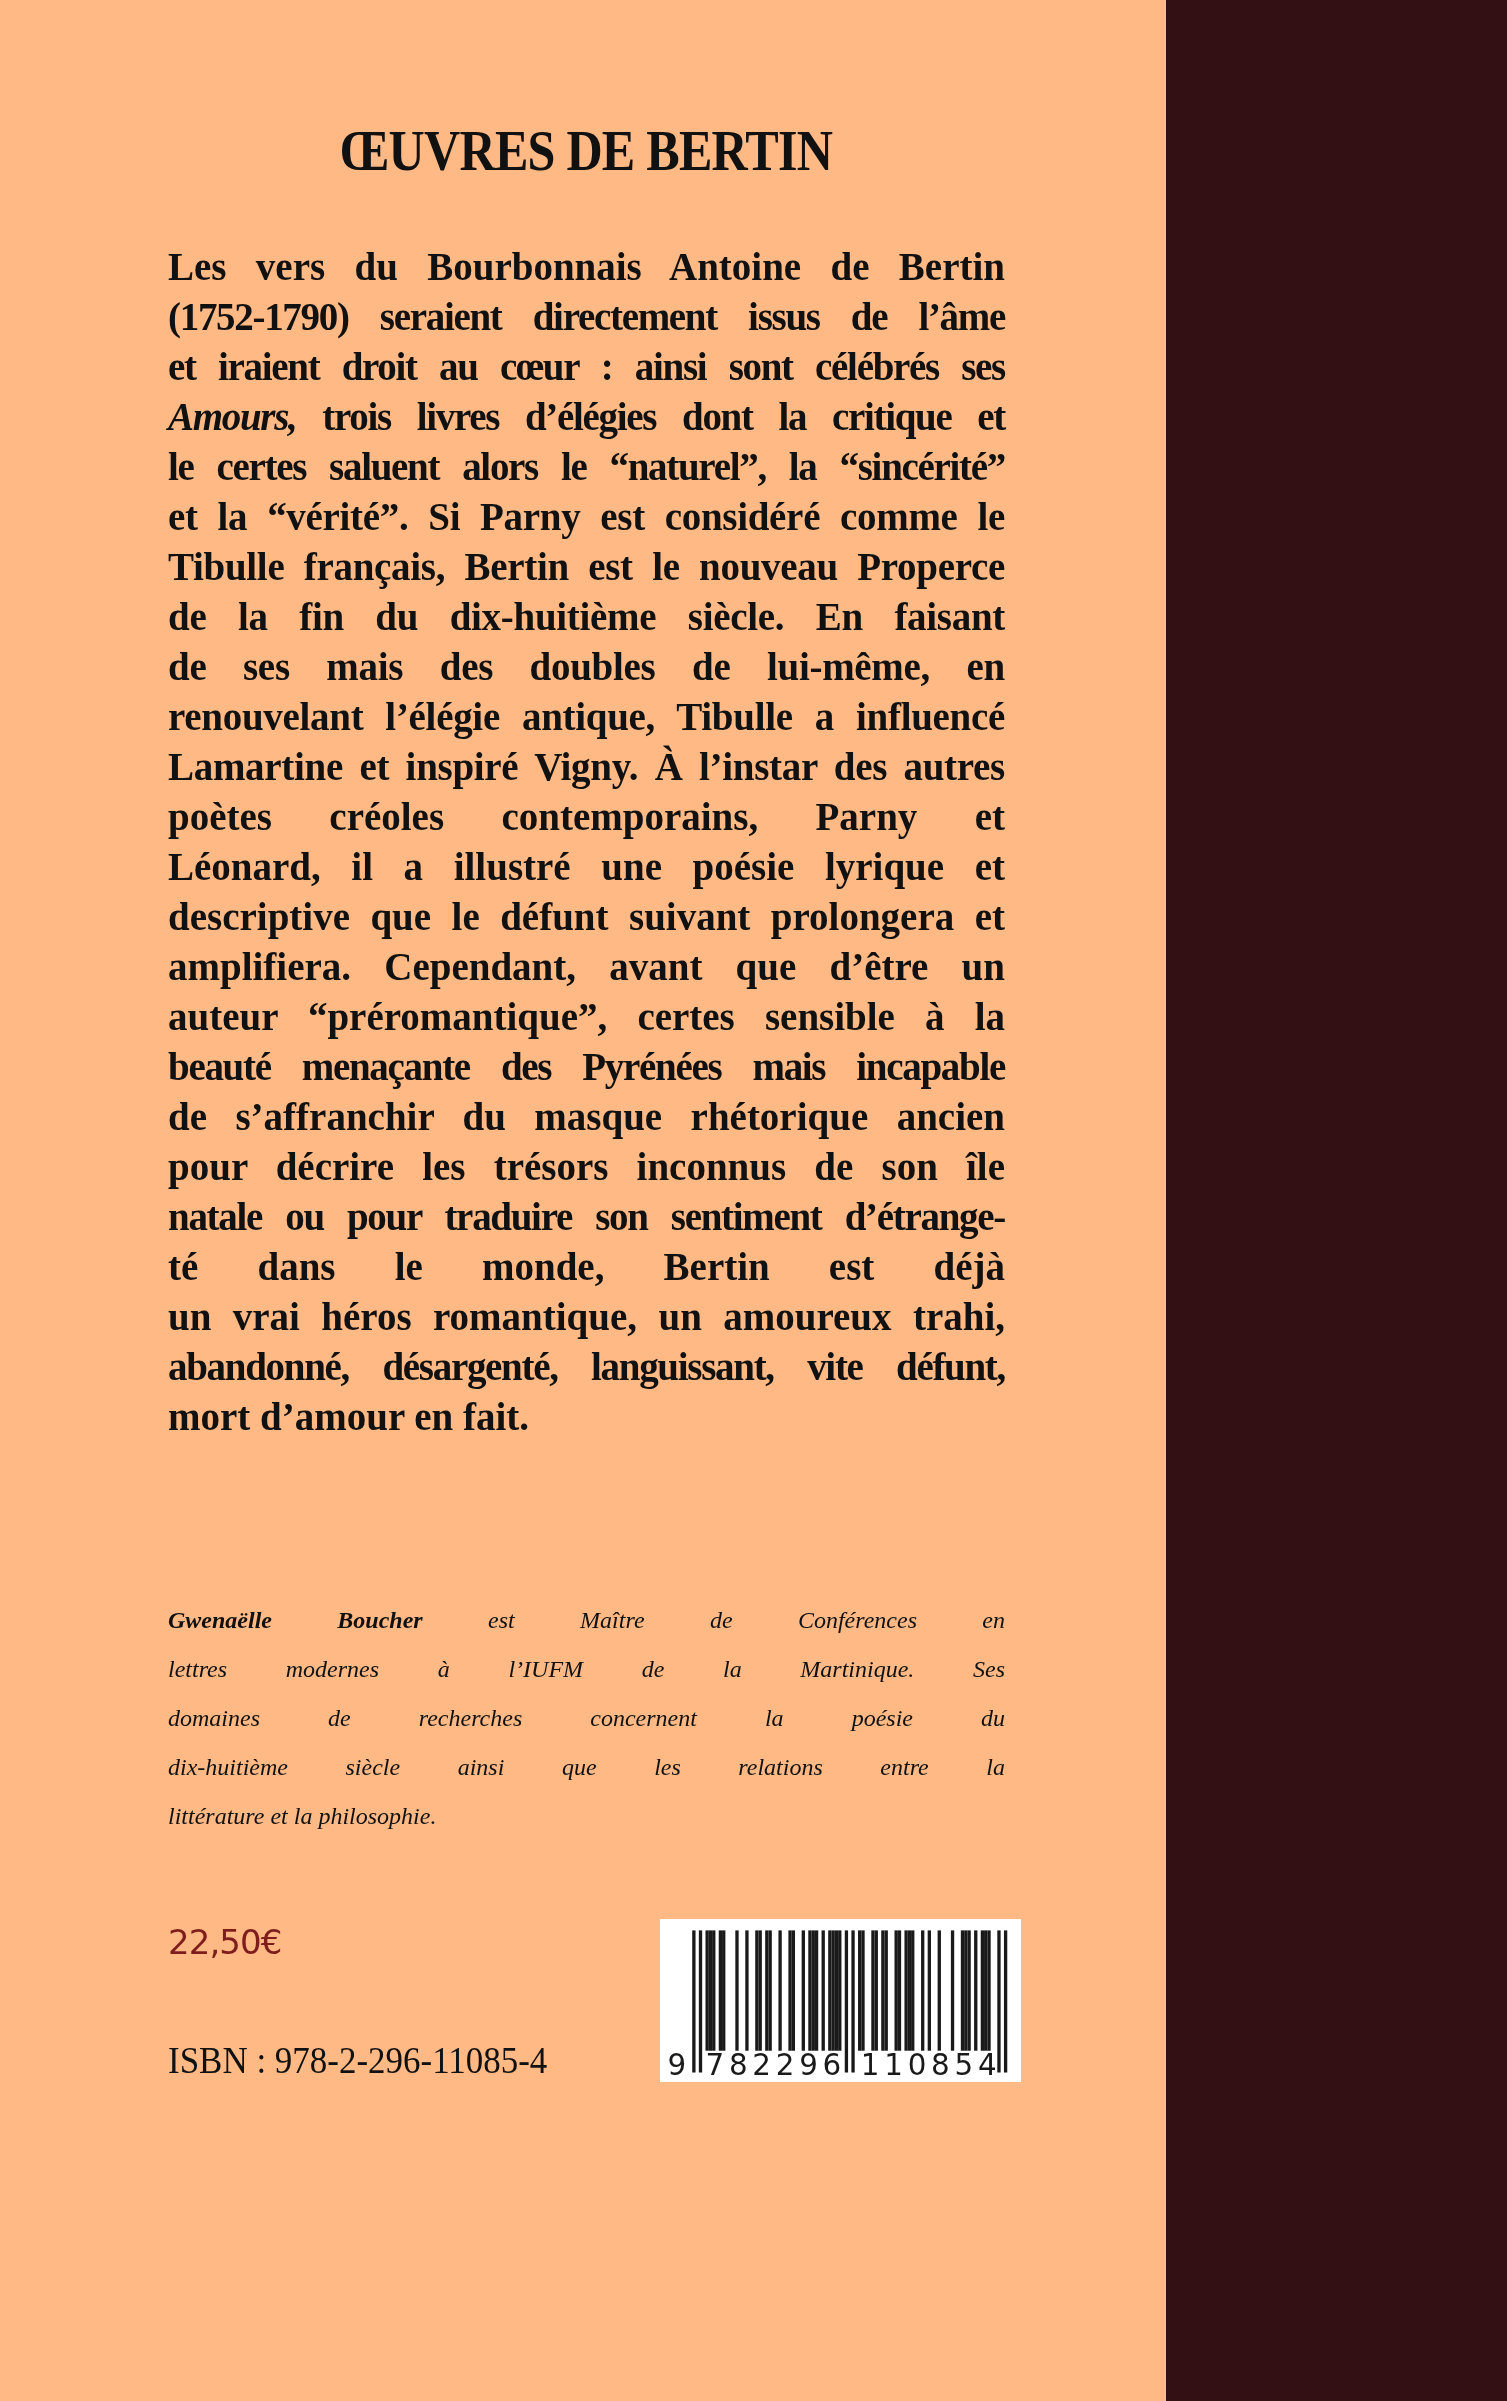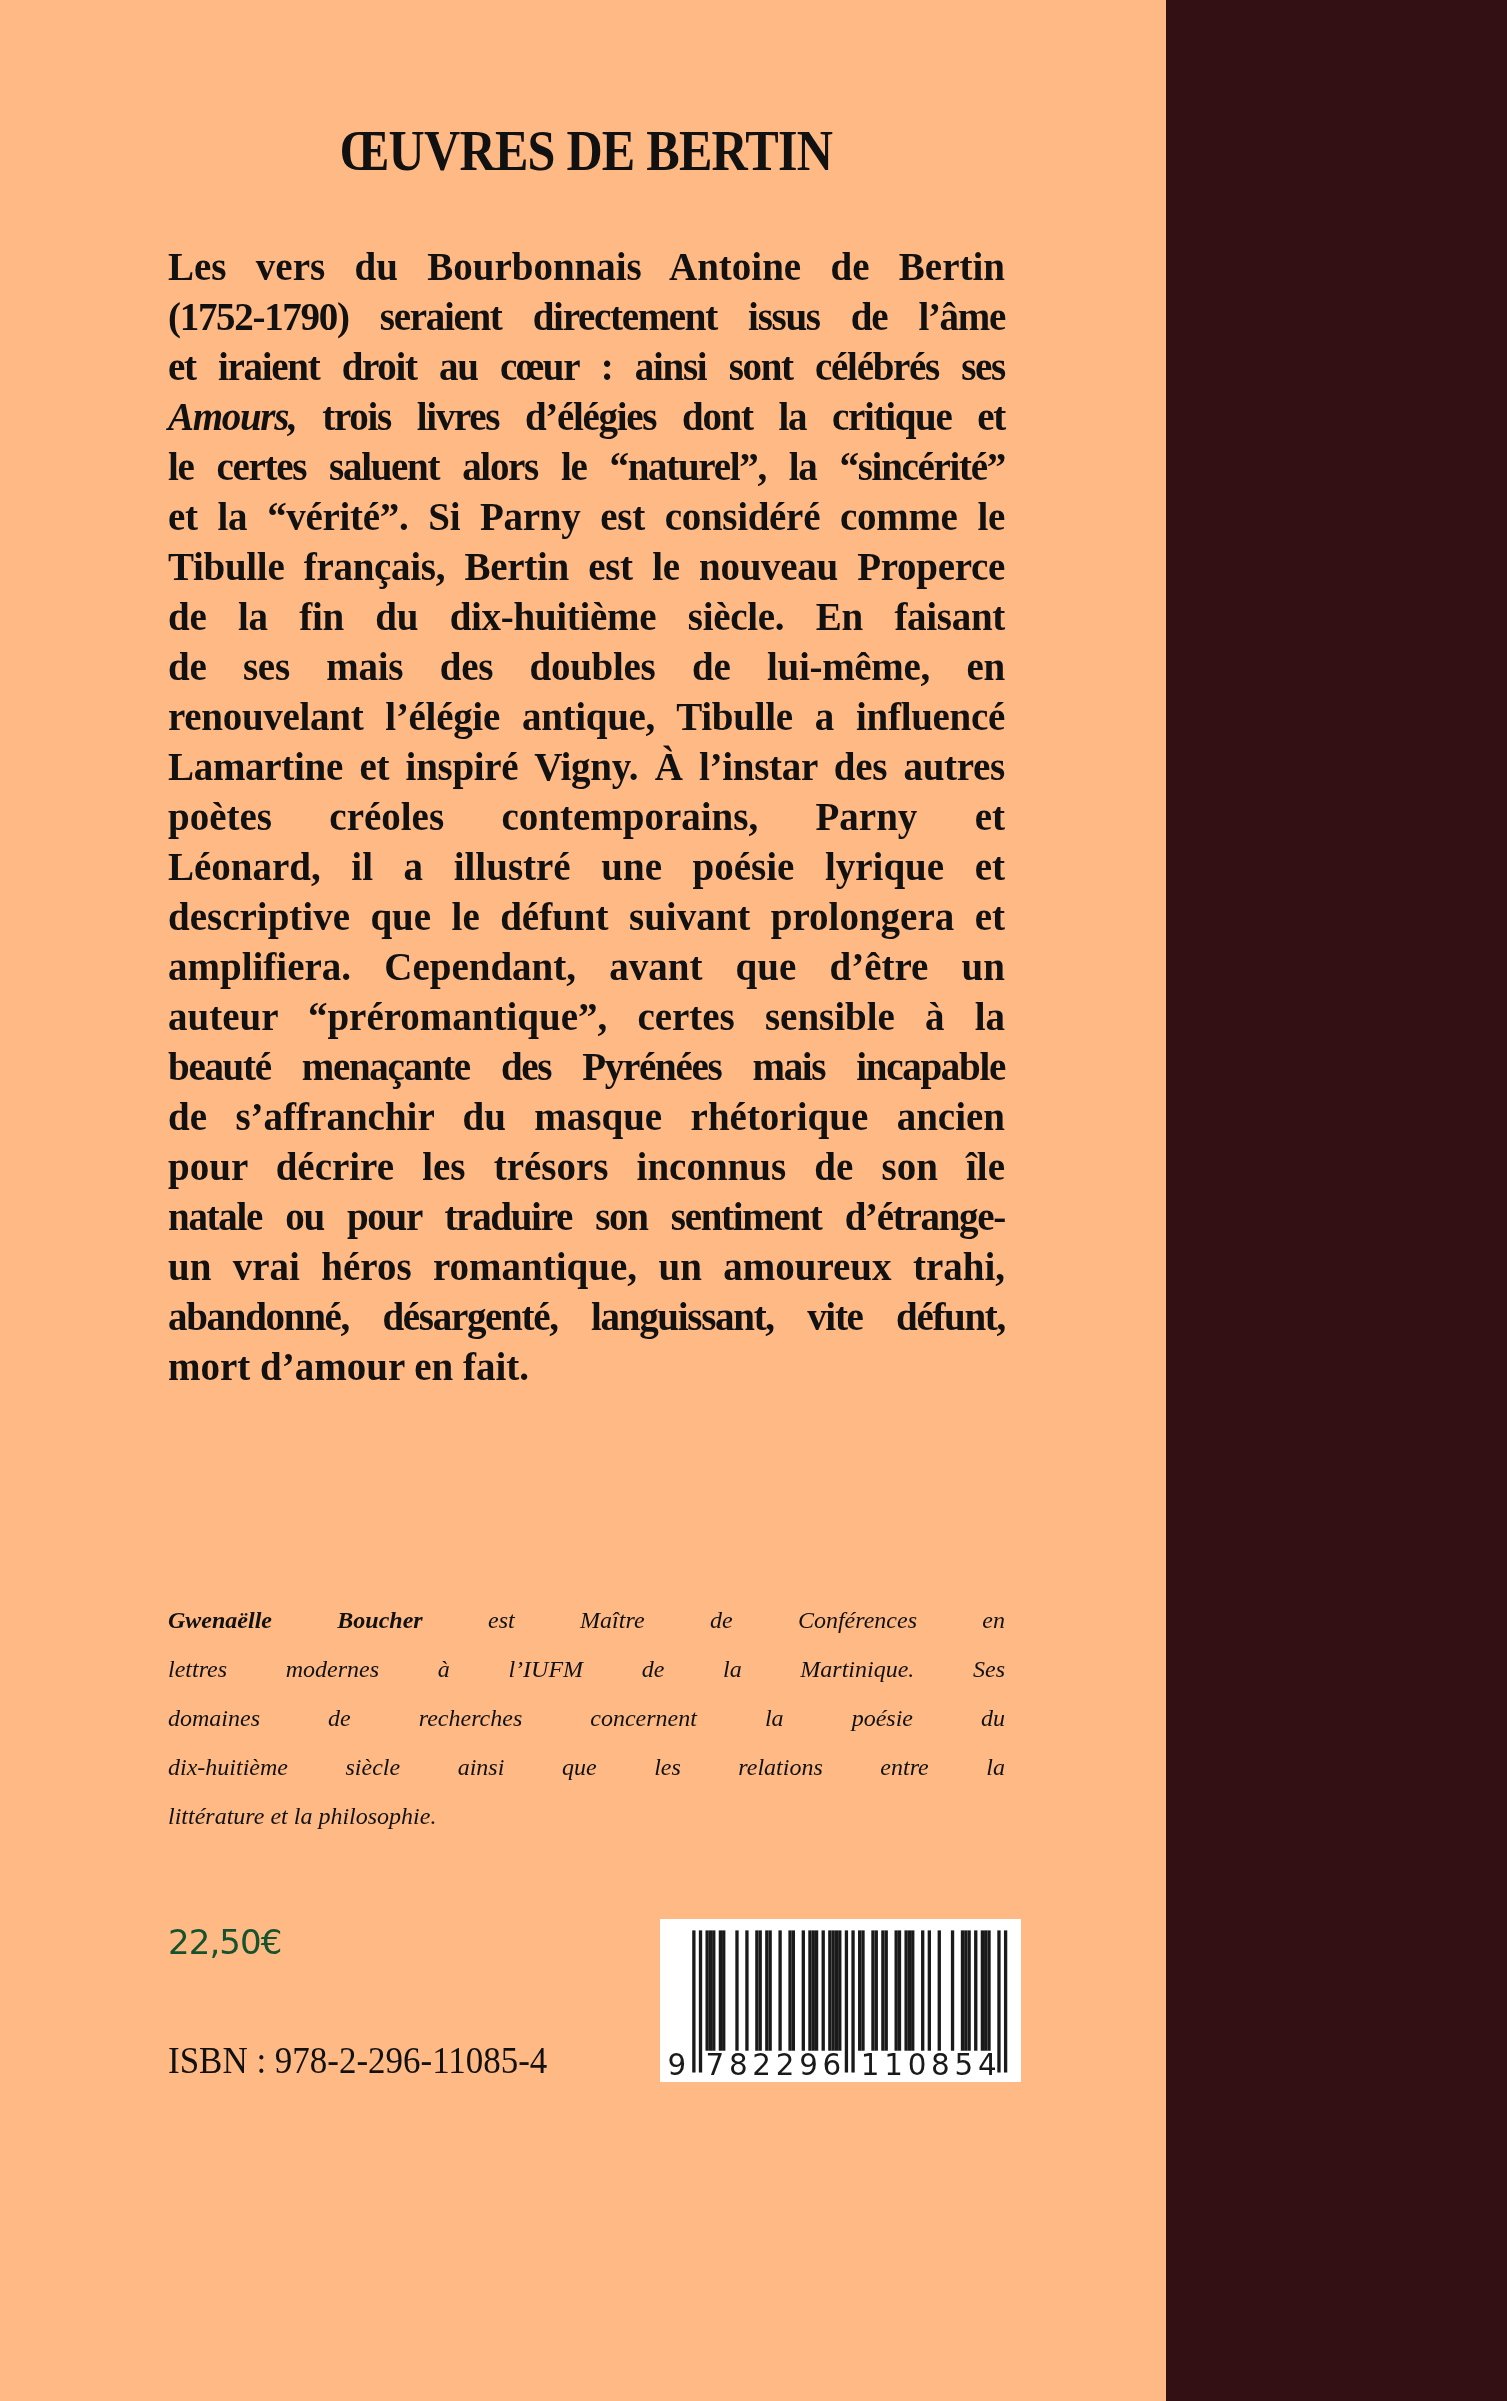--- a/index.html
+++ b/index.html
@@ -93,21 +93,21 @@
     .bio .author-name {
       font-weight: bold;
     }
     .price {
       position: absolute;
       left: 168px;
       top: 1921px;
       font-family: "DejaVu Sans", sans-serif;
       font-size: 34px;
       line-height: 42px;
-      color: #14532d;
+      color: #7f1d1d;
       letter-spacing: -0.9px;
     }
     .isbn {
       position: absolute;
       left: 168px;
       top: 2038px;
       font-family: "Liberation Serif", serif;
       font-size: 38px;
       line-height: 44px;
       color: #111;
@@ -154,20 +154,21 @@
   <span class="line bold">Lamartine et inspiré Vigny. À l’instar des autres</span>
   <span class="line">poètes créoles contemporains, Parny et</span>
   <span class="line">Léonard, il a illustré une poésie lyrique et</span>
   <span class="line">descriptive que le défunt suivant prolongera et</span>
   <span class="line">amplifiera. Cependant, avant que d’être un</span>
   <span class="line">auteur “préromantique”, certes sensible à la</span>
   <span class="line condensed">beauté menaçante des Pyrénées mais incapable</span>
   <span class="line">de s’affranchir du masque rhétorique ancien</span>
   <span class="line">pour décrire les trésors inconnus de son île</span>
   <span class="line condensed">natale ou pour traduire son sentiment d’étrange-</span>
+  <span class="line">té dans le monde, Bertin est déjà</span>
   <span class="line">un vrai héros romantique, un amoureux trahi,</span>
   <span class="line condensed">abandonné, désargenté, languissant, vite défunt,</span>
   <span class="line last">mort d’amour en fait.</span>
 </div>
 
 <div class="bio">
   <span class="line"><b class="author-name">Gwenaëlle Boucher</b><span> est Maître de Conférences en</span></span>
   <span class="line">lettres modernes à l’IUFM de la Martinique. Ses</span>
   <span class="line">domaines de recherches concernent la poésie du</span>
   <span class="line">dix-huitième siècle ainsi que les relations entre la</span>

